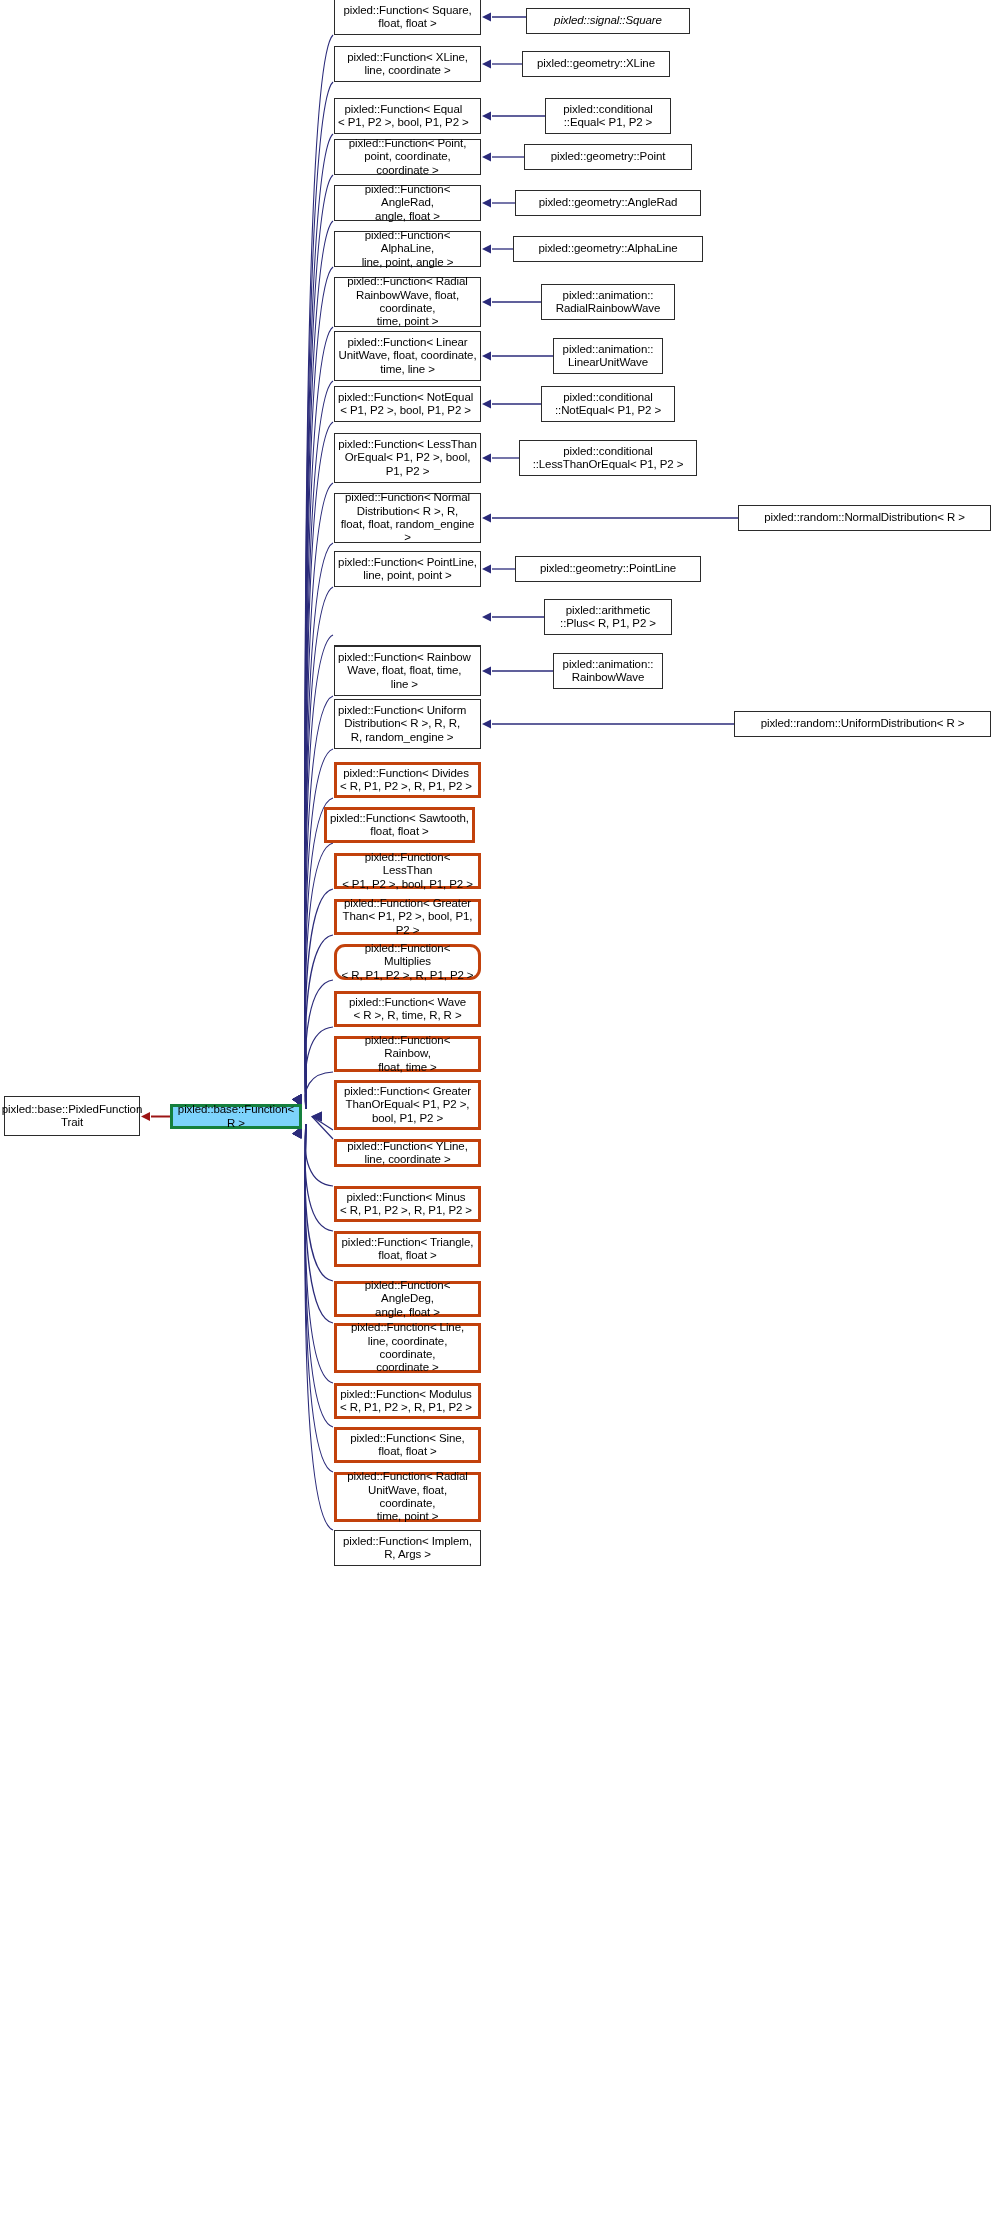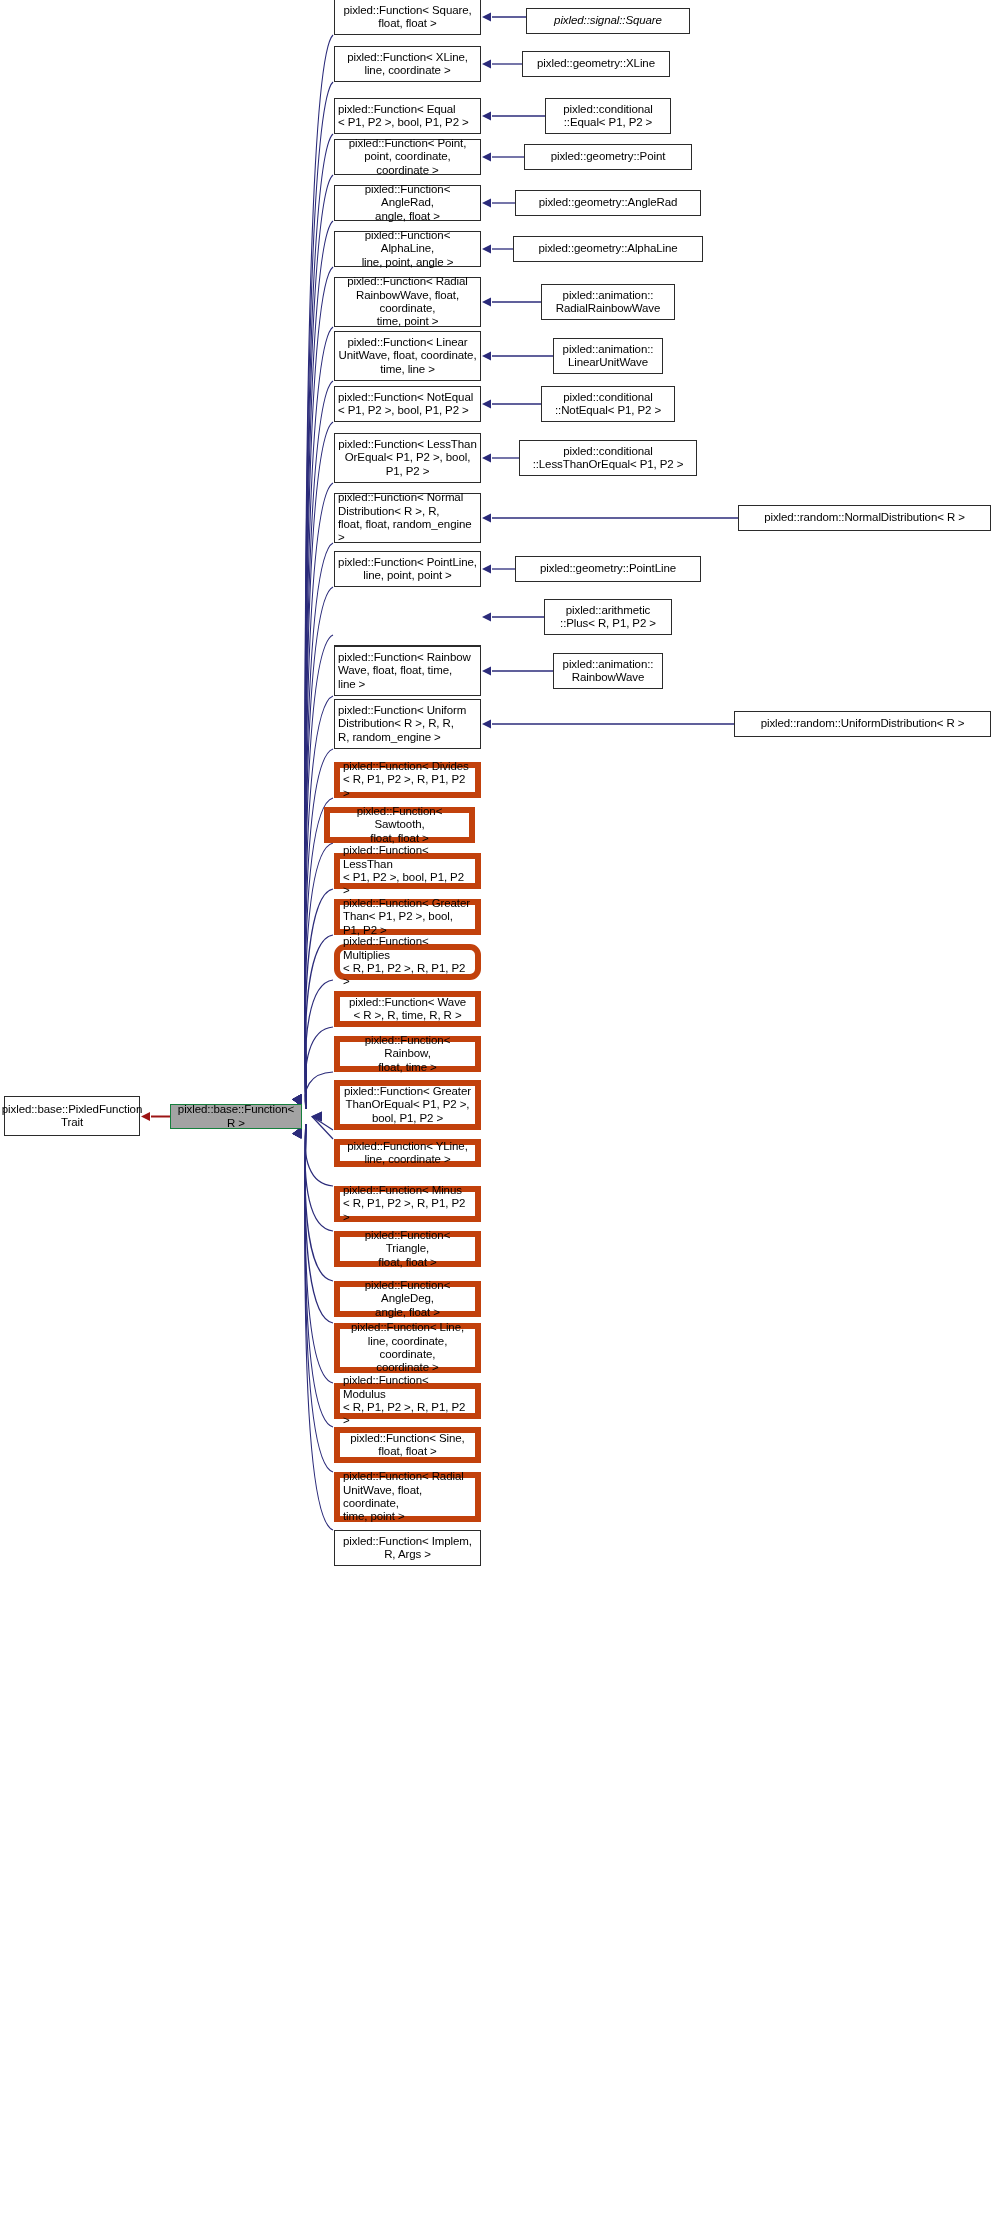--- a/index.html
+++ b/index.html
@@ -36,28 +36,28 @@
     text-align: center;
     display: flex;
     align-items: center;
     justify-content: center;
     padding: 1px 3px;
     white-space: pre-line;
     letter-spacing: -0.1px;
     z-index: 5;
   }
   .node.root {
-    background: #a3a3a3;
-    border: 1px solid #15803d;
+    background: #7dd3fc;
+    border: 3px solid #15803d;
   }
   .node.red {
-    border: 6px solid #c2410c;
+    border: 3px solid #c2410c;
   }
   .node.leftalign {
-    text-align: left;
+    text-align: center;
     justify-content: flex-start;
   }
 </style>
 </head>
 <body>
 
 <div id="diagram">
   <svg id="edges" viewBox="0 0 997 2217">
       <path d="M 170 1116.5 L 151 1116.5" fill="none" stroke="#9c1414" stroke-width="2"></path>
       <polygon points="141,1116.5 150,1112 150,1121" fill="#9c1414"></polygon>

